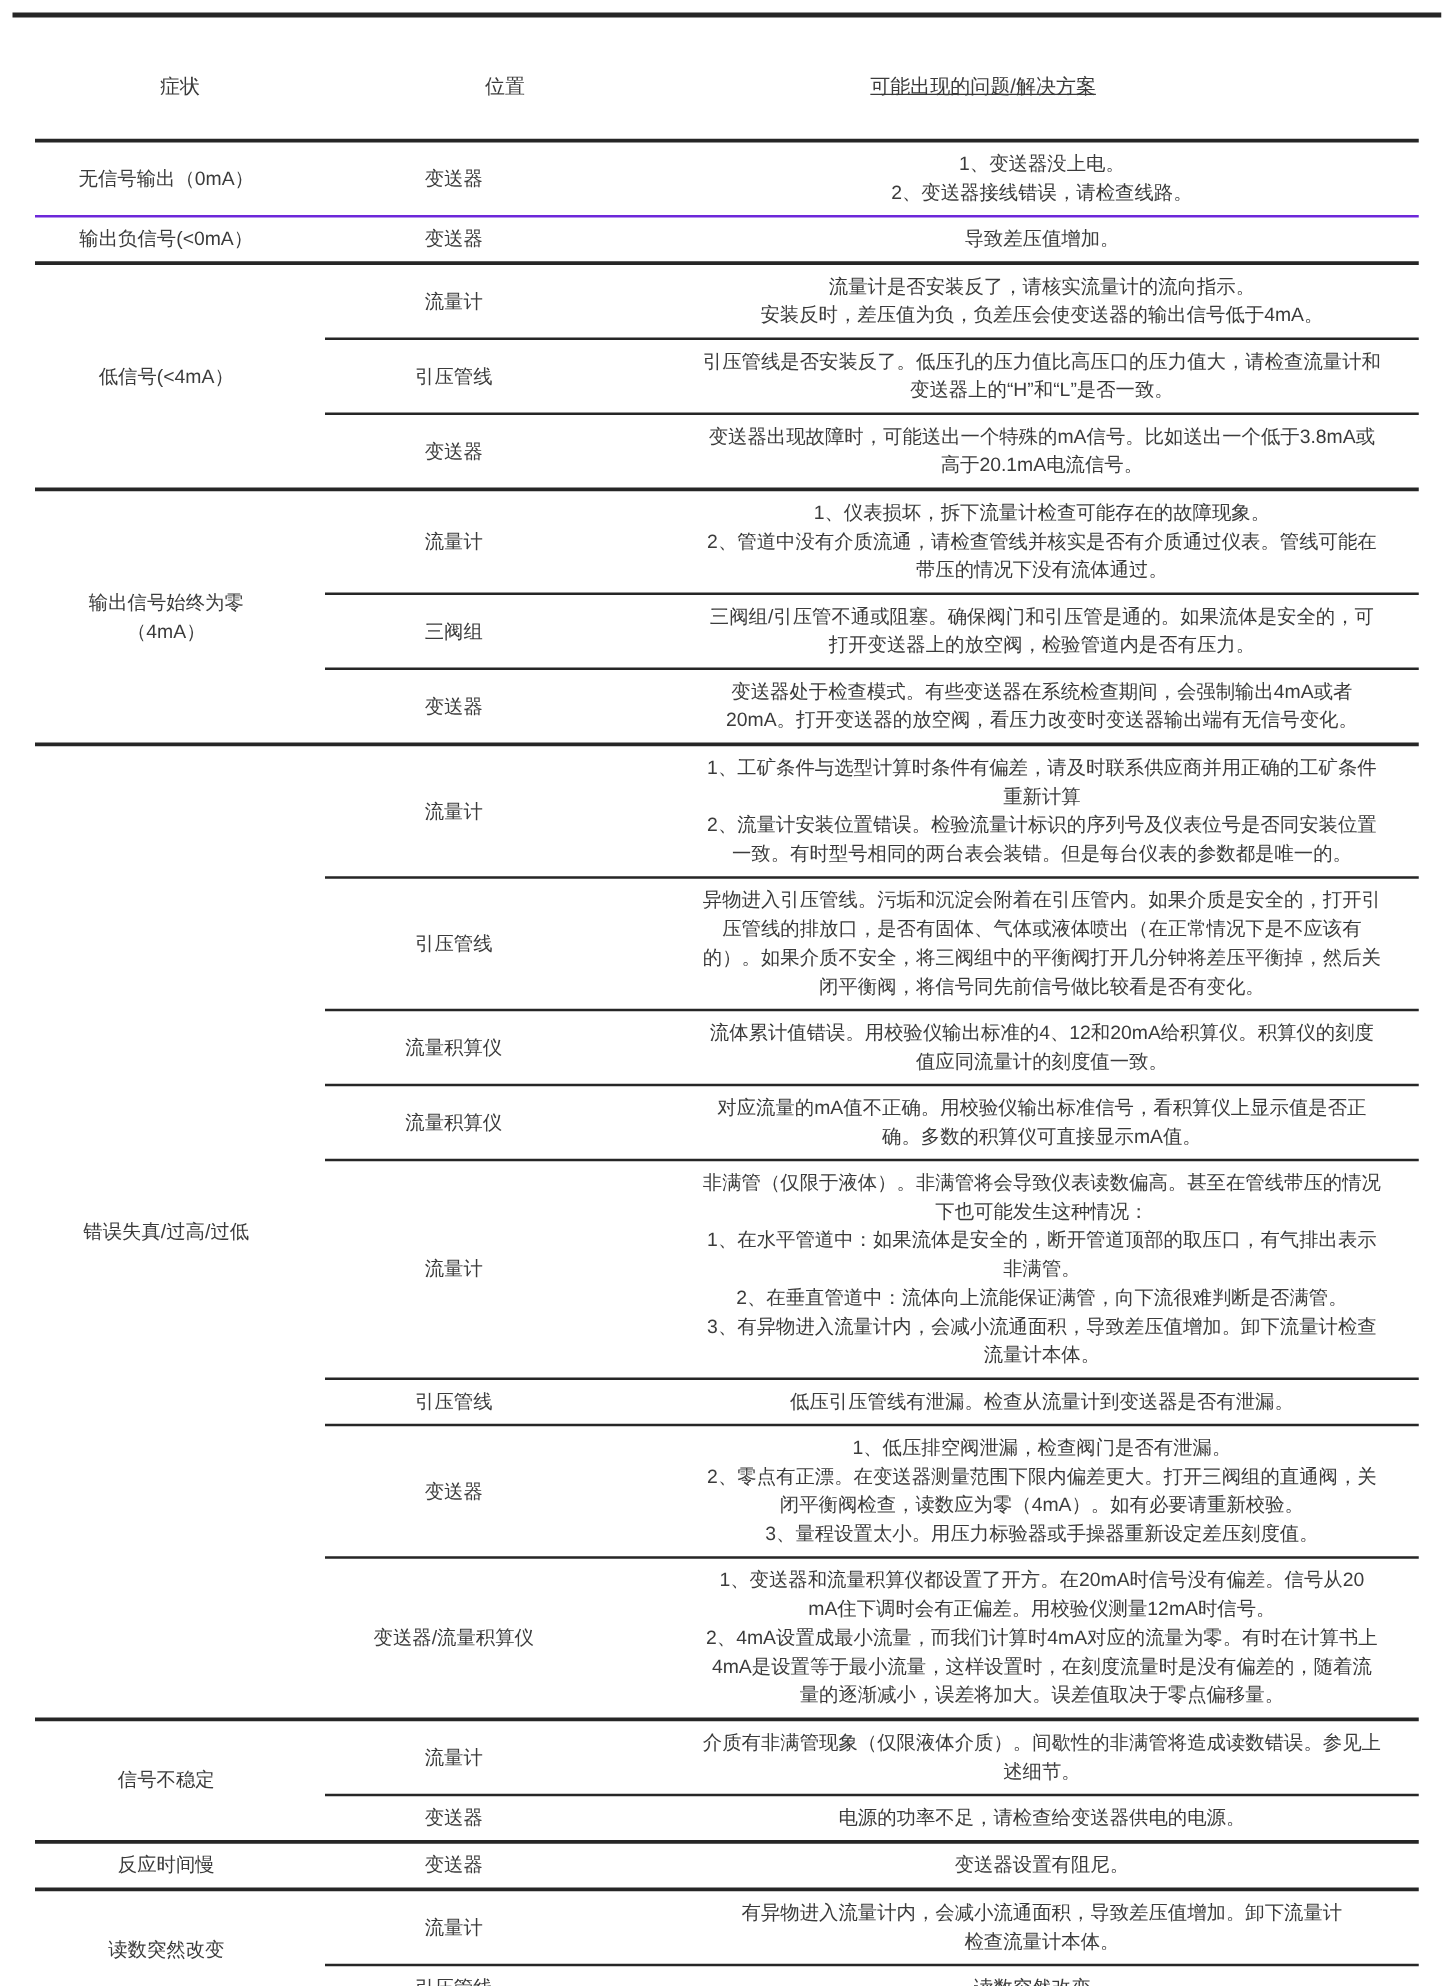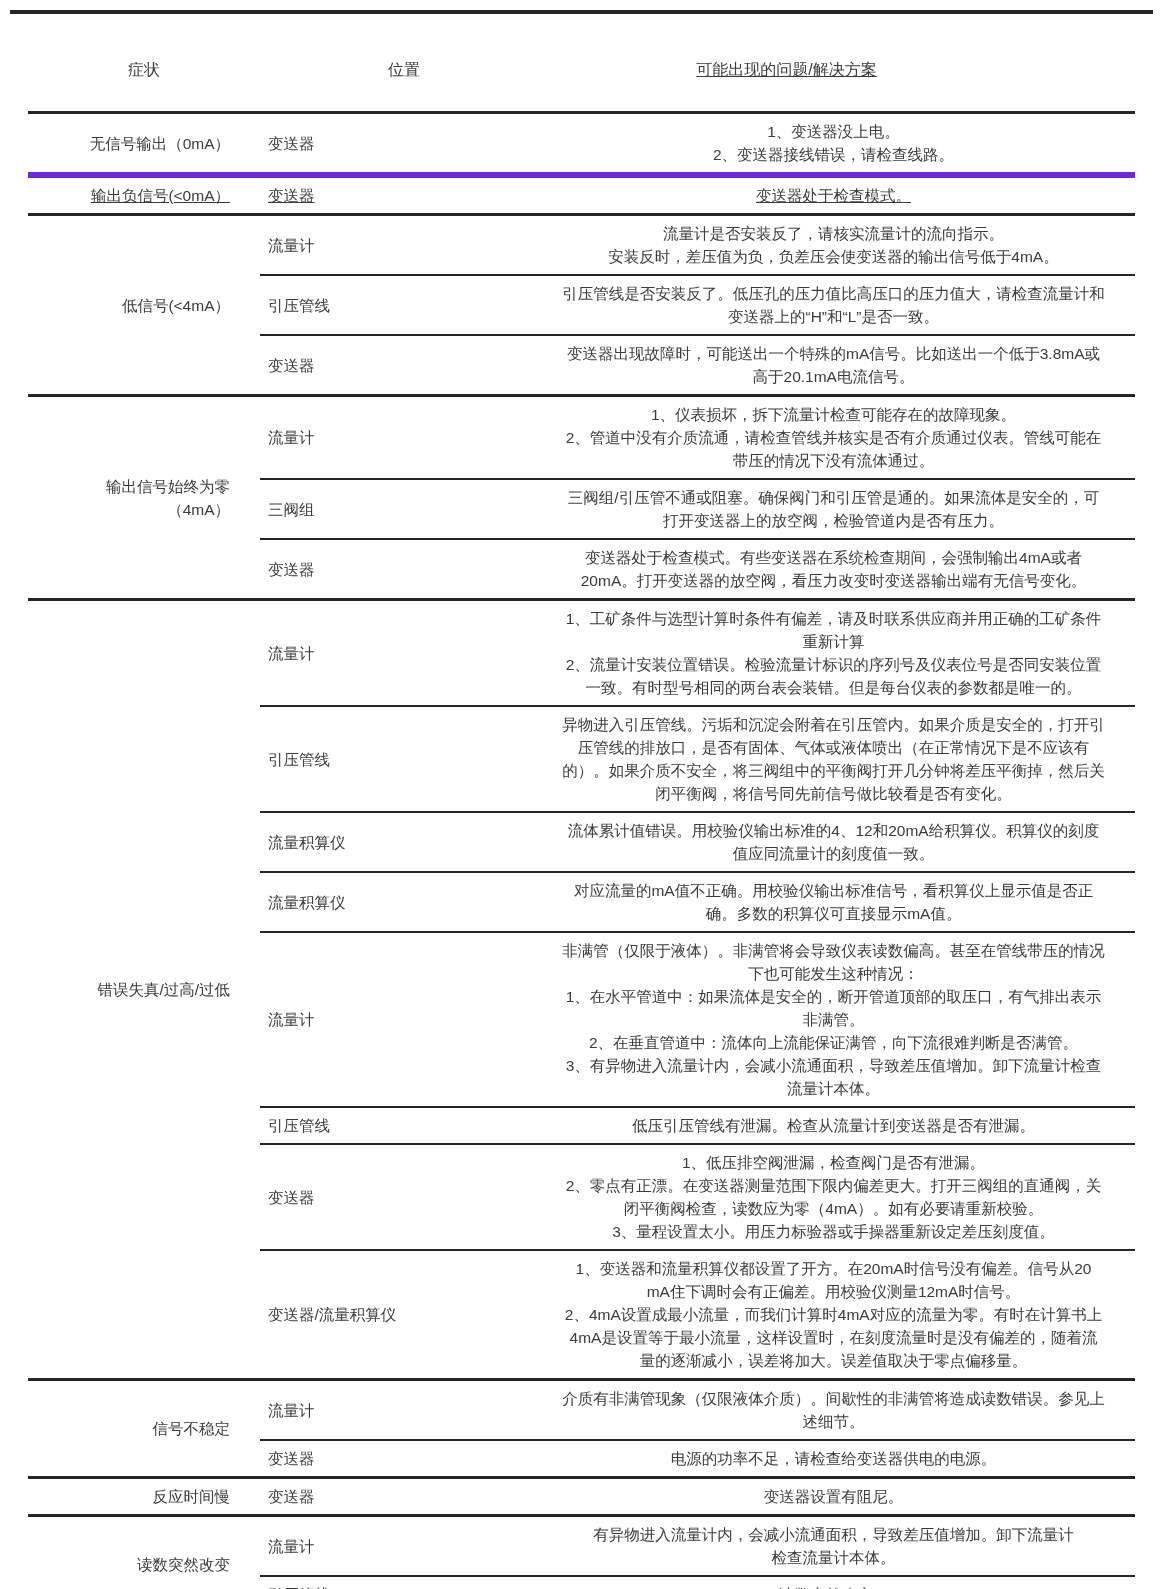--- a/index.html
+++ b/index.html
@@ -43,36 +43,37 @@
     text-align: center;
     vertical-align: middle;
   }
   th.h-solution { padding-right: 110px; text-decoration: underline; }
 
   td {
     vertical-align: middle;
     padding: 6px 8px;
   }
   td.symptom {
-    text-align: right;
+    text-align: center;
     white-space: pre-line;
     padding-right: 30px;
   }
   td.location {
+    text-align: center;
     padding-right: 90px;
   }
   td.solution {
     text-align: center;
     white-space: pre-line;
     padding-left: 14px;
     padding-right: 30px;
   }
   
   tr.group-start td { border-top: 3px solid #262626; }
-  tr.group-start.thin td { border-top: 6px solid #6d28d9; text-decoration: underline; }
+  tr.group-start.thin td { border-top: 2px solid #6d28d9; }
   
   tr.sub-row td { border-top: 2px solid #262626; }
 </style>
 </head>
 <body>
 
 <div class="page">
   <div class="table-frame">
     <table class="ts-table">
       <colgroup>
@@ -92,21 +93,21 @@
         <tr>
           <td class="symptom">无信号输出（0mA）</td>
           <td class="location">变送器</td>
           <td class="solution">1、变送器没上电。
 2、变送器接线错误，请检查线路。</td>
         </tr>
 
         <tr class="group-start thin">
           <td class="symptom">输出负信号(&lt;0mA）</td>
           <td class="location">变送器</td>
-          <td class="solution">变送器处于检查模式。</td>
+          <td class="solution">导致差压值增加。</td>
         </tr>
 
         <tr class="group-start">
           <td class="symptom" rowspan="3">低信号(&lt;4mA）</td>
           <td class="location">流量计</td>
           <td class="solution">流量计是否安装反了，请核实流量计的流向指示。
 安装反时，差压值为负，负差压会使变送器的输出信号低于4mA。</td>
         </tr>
         <tr class="sub-row">
           <td class="location">引压管线</td>

